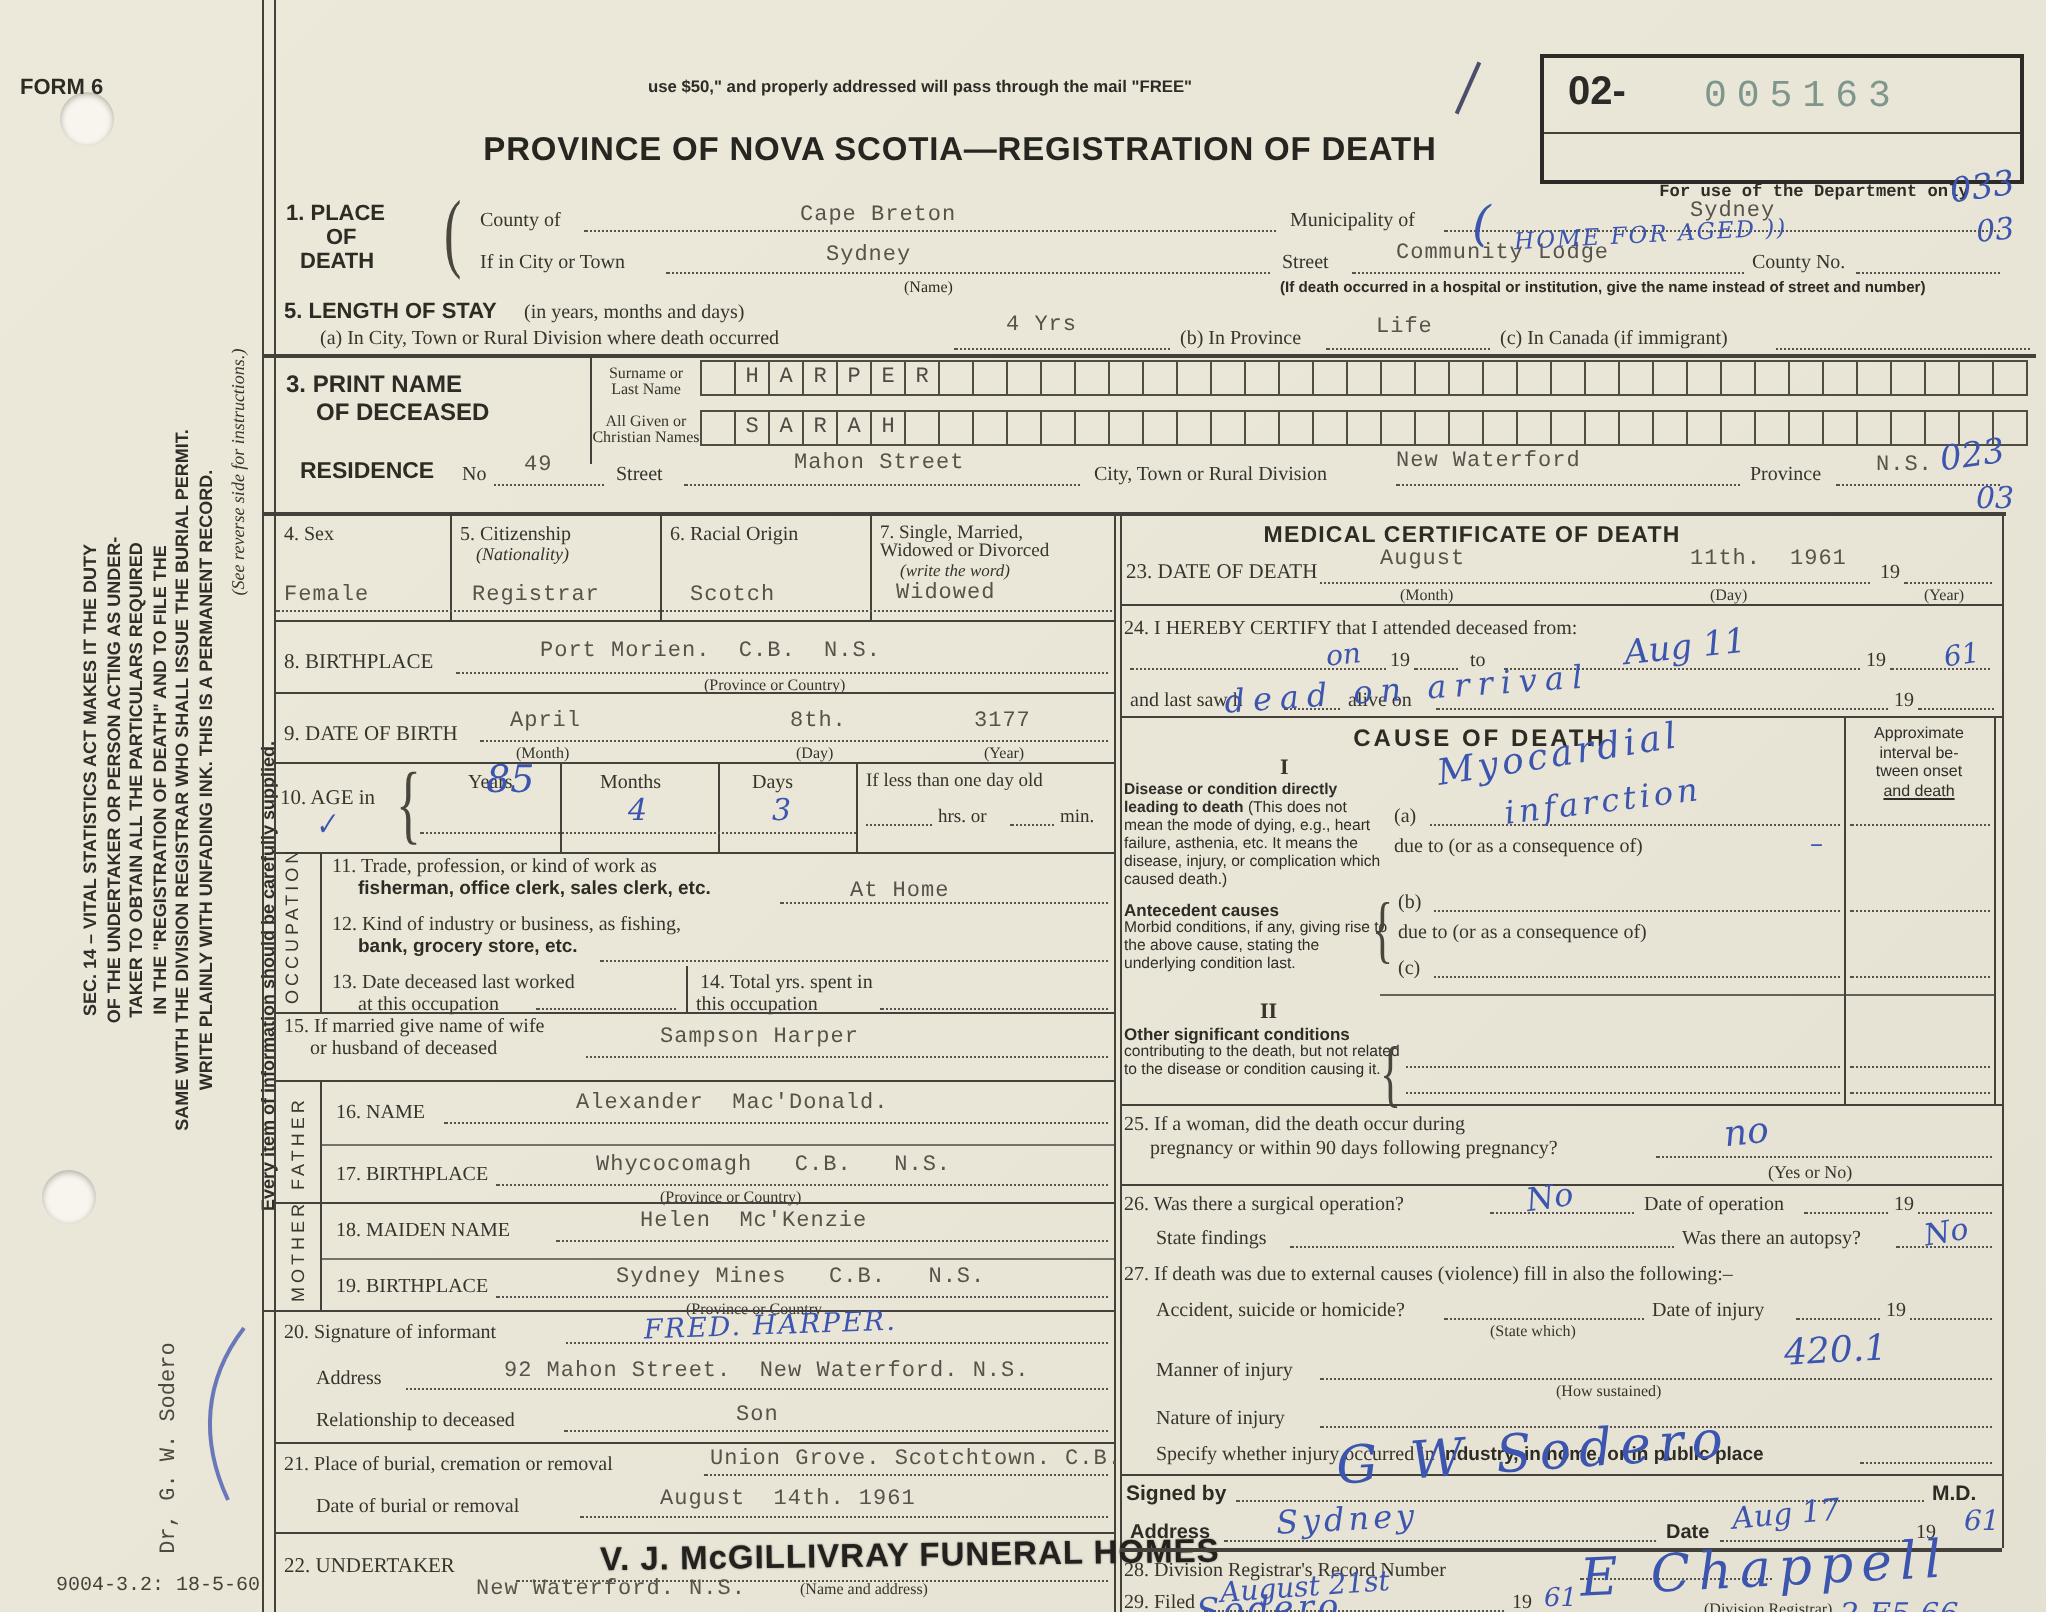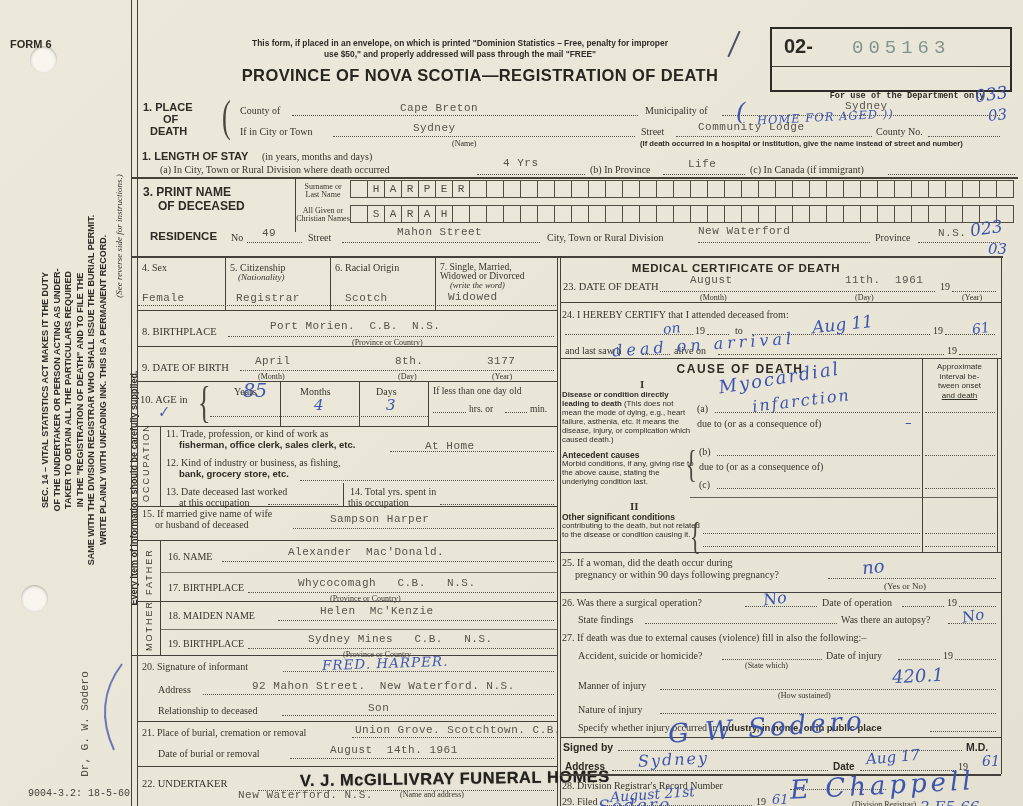--- a/index.html
+++ b/index.html
@@ -57,21 +57,20 @@
     <path d="M32 2 C 12 28, 10 58, 24 88" stroke="#4a5cb2" stroke-width="2" fill="none" opacity=".8"></path>
   </svg>
 
   <div class="vl" style="left:131px;top:0;height:806px"></div>
   <div class="vl" style="left:137px;top:0;height:806px"></div>
   <div class="vl" style="left:1001px;top:256px;height:518px"></div>
   <div class="vl" style="left:557px;top:256px;height:550px"></div>
   <div class="vl" style="left:560px;top:256px;height:550px"></div>
 
   <div class="abs ctr" style="left:205px;top:38px;width:510px;font-family:'Liberation Sans',sans-serif;font-weight:700;font-size:8.4px;line-height:10.5px;color:#2e2c26">
-    <div>This form, if placed in an envelope, on which is printed "Dominion Statistics – Free, penalty for improper</div>
     <div>use $50," and properly addressed will pass through the mail "FREE"</div>
   </div>
   <div class="abs ctr" style="left:200px;top:66px;width:560px;font-family:'Liberation Sans',sans-serif;font-weight:700;font-size:16.5px;letter-spacing:.4px;color:#262520">PROVINCE OF NOVA SCOTIA—REGISTRATION OF DEATH</div>
 
   <div class="abs" style="left:770px;top:27px;width:238px;height:61px;border:2px solid #2c2b27">
     <div class="hl" style="left:0;top:37px;width:238px"></div>
     <span class="abs" style="left:12px;top:6px;font-family:'Liberation Sans',sans-serif;font-weight:700;font-size:20px;color:#2b2a26">02-</span>
     <span class="abs" style="left:80px;top:8px;font-family:'Liberation Mono',monospace;font-size:19px;letter-spacing:5px;color:#7f968c">005163</span>
   </div>
   <div class="abs ctr" style="left:788px;top:91px;width:238px;font-family:Liberation Mono, monospace;font-weight:700;font-size:8.6px;color:#2e2c26">For use of the Department only</div>
@@ -97,21 +96,21 @@
   <span class="abs bs n" style="left:452px;top:139px;font-weight:400;font-family:'Liberation Serif',serif;font-size:8px">(Name)</span>
   <span class="abs s" style="left:641px;top:126px">Street</span>
   <div class="dl" style="left:676px;top:136px;width:196px"></div>
   <span class="abs e" style="left:698px;top:121px">Community Lodge</span>
   <span class="abs s" style="left:876px;top:126px">County No.</span>
   <div class="dl" style="left:928px;top:136px;width:72px"></div>
   <span class="abs h" style="left:736px;top:98px;font-size:24px">(</span>
   <span class="abs h" style="left:757px;top:110px;font-size:11.5px;letter-spacing:1px;transform:rotate(-3deg)">HOME FOR AGED ))</span>
   <div class="abs bs" style="left:640px;top:139px;font-size:7.6px">(If death occurred in a hospital or institution, give the name instead of street and number)</div>
 
-  <span class="abs bs" style="left:142px;top:150px">1. LENGTH OF STAY</span>
+  <span class="abs bs" style="left:142px;top:150px">5. LENGTH OF STAY</span>
   <span class="abs s" style="left:262px;top:151px">(in years, months and days)</span>
   <span class="abs s" style="left:160px;top:164px">(a) In City, Town or Rural Division where death occurred</span>
   <div class="dl" style="left:477px;top:174px;width:108px"></div>
   <span class="abs e" style="left:503px;top:157px">4 Yrs</span>
   <span class="abs s" style="left:590px;top:164px">(b) In Province</span>
   <div class="dl" style="left:663px;top:174px;width:82px"></div>
   <span class="abs e" style="left:688px;top:158px">Life</span>
   <span class="abs s" style="left:750px;top:164px">(c) In Canada (if immigrant)</span>
   <div class="dl" style="left:888px;top:174px;width:127px"></div>
   <div class="hl hl2" style="left:131px;top:177px;width:887px"></div>

